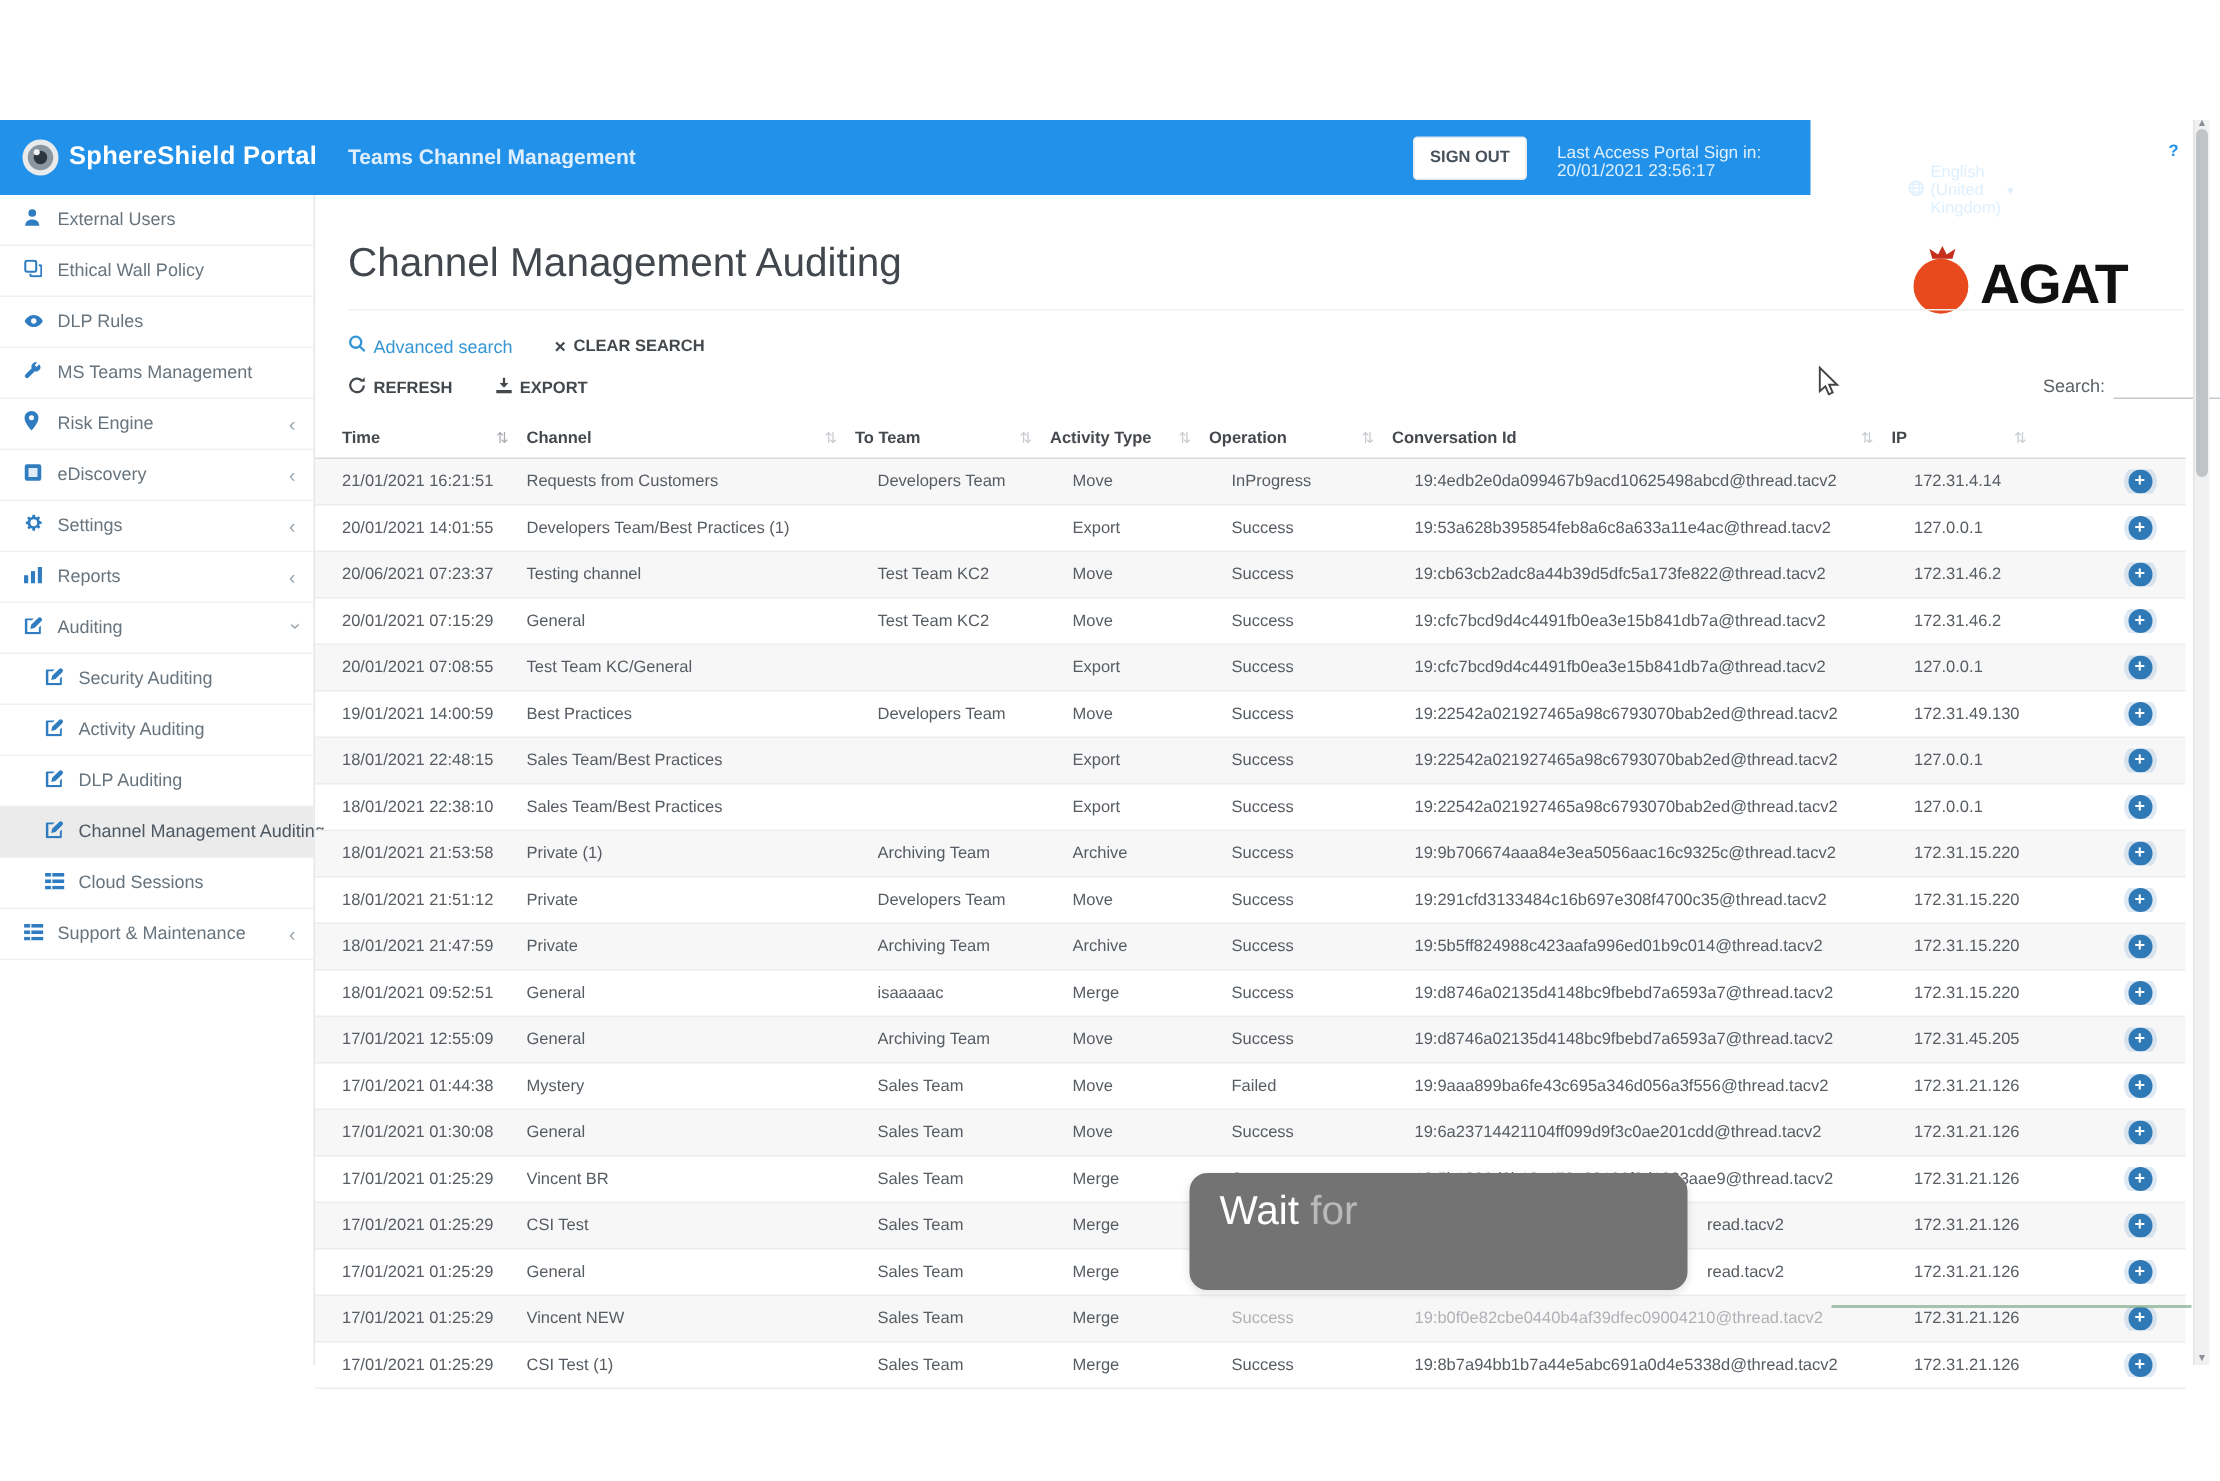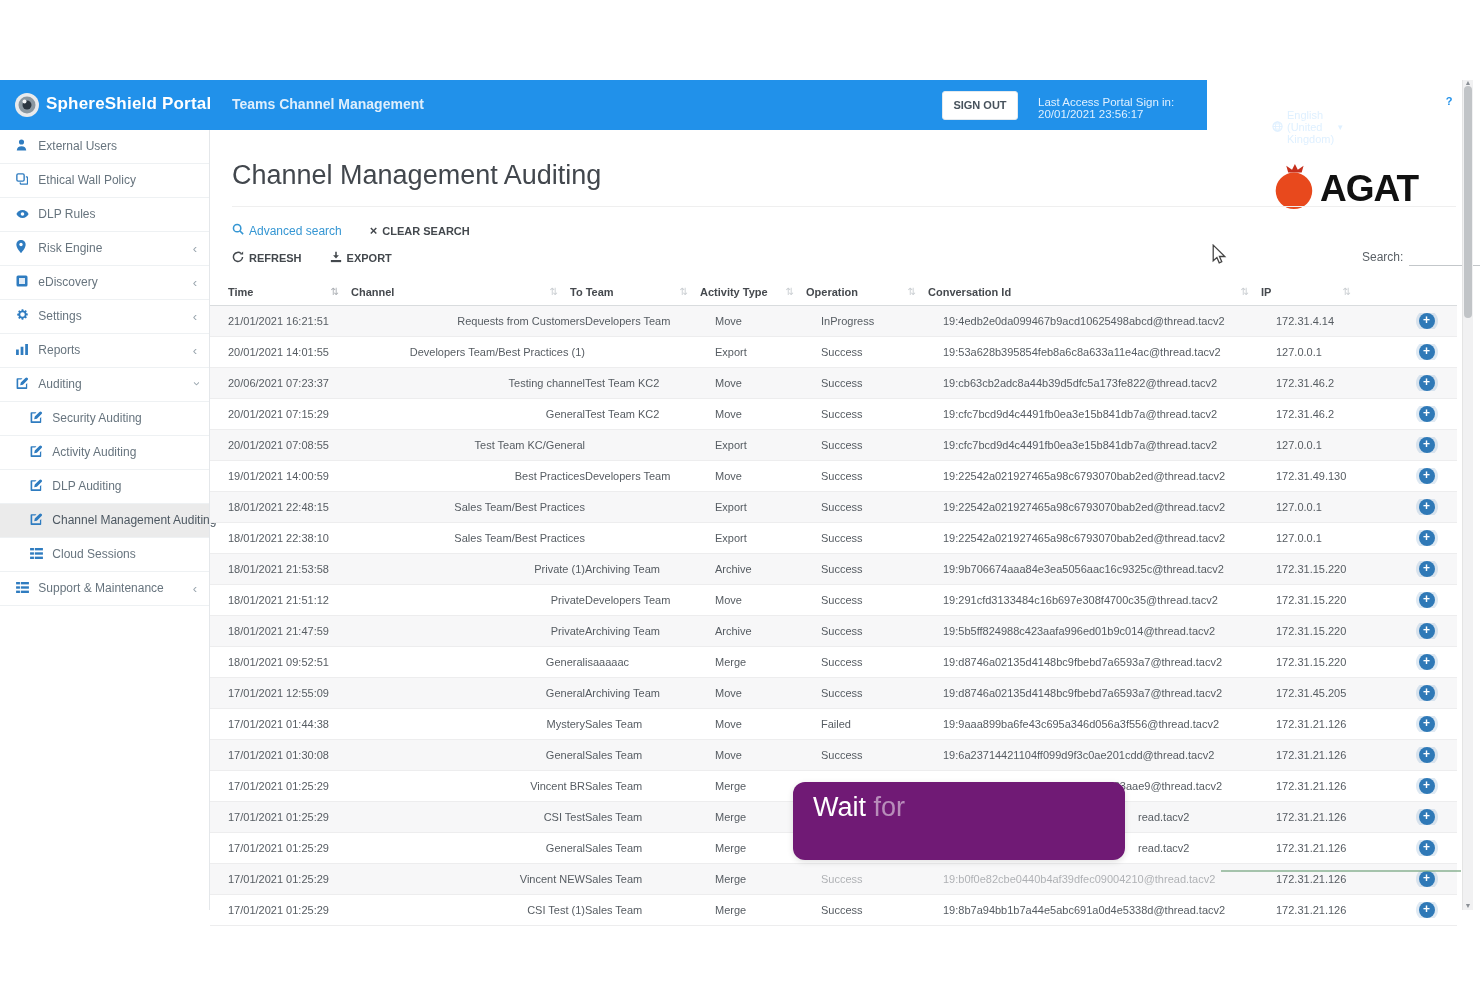--- a/index.html
+++ b/index.html
@@ -54,37 +54,37 @@
   .tbl{position:absolute;left:210px;top:278px;width:1247px;font-size:11px;color:#565c62;}
   .thead{display:flex;height:27px;align-items:center;border-bottom:1px solid #d9dcde;font-weight:bold;color:#45494e;}
   .th{display:flex;align-items:center;justify-content:space-between;padding-right:12px;box-sizing:border-box;}
   .sort-icon{color:#c9cdd1;font-size:10px;font-weight:normal;}
   .th.first .sort-icon{color:#a9adb2;}
   .th.ipcol{padding-right:30px;}
   .trow{display:flex;height:30px;align-items:center;border-bottom:1px solid #ededee;}
   #rows .trow:nth-child(odd){background:#f7f7f8;}
   .td{white-space:nowrap;overflow:hidden;box-sizing:border-box;}
   .c0{width:141px;padding-left:18px;}
-  .c1{width:234px;text-align:right;}
+  .c1{width:234px;}
   .c2{width:130px;}
   .c3{width:106px;}
   .c4{width:122px;}
   .c5{width:333px;}
   .c6{width:120px;}
   .c7{flex:1;display:flex;justify-content:center;}
   .h0{width:141px;padding-left:18px;}
   .h1{width:219px;}.h2{width:130px;}.h3{width:106px;}.h4{width:122px;}.h5{width:333px;}.h6{width:120px;}
   .h7{flex:1;}
   .plusbtn{width:16px;height:16px;border-radius:50%;background:#2f79b7;color:#fff;font-size:12px;font-weight:bold;
            text-align:center;line-height:15px;box-shadow:0 0 0 3px rgba(47,121,183,.16);cursor:default;}
   .trow.dim .c4,.trow.dim .c5{opacity:.45;}
   .trow.tail .c5{padding-left:195px;}
 
   
-  .caption{position:absolute;left:793px;top:782px;width:332px;height:78px;border-radius:12px;background:#701a75;
+  .caption{position:absolute;left:793px;top:782px;width:332px;height:78px;border-radius:12px;background:#737373;
            box-shadow:0 2px 6px rgba(0,0,0,.12);}
   .caption .cap-text{position:absolute;left:20px;top:10px;font-size:27px;color:#fff;font-weight:500;}
   .caption .cap-fade{color:rgba(255,255,255,.5);}
 
   
   .greenline{position:absolute;left:1221px;top:870px;width:240px;height:2px;background:rgba(122,168,130,.65);}
 
   
   .scrollbar{position:absolute;left:1462px;top:80px;width:10px;height:830px;background:#f1f1f2;border-left:1px solid #e4e4e4;}
   .scroll-thumb{position:absolute;left:1px;top:6px;width:8px;height:232px;background:#c1c4c7;border-radius:4px;}
@@ -156,20 +156,27 @@
   </div>
       <div class="side-item">
     <span class="s-icon"><svg width="13" height="10" viewBox="0 0 16 11">
             <path d="M8 .5C4.5 .5 1.8 3 .5 5.5 1.8 8 4.5 10.5 8 10.5s6.2-2.5 7.5-5C14.2 3 11.5 .5 8 .5z" fill="currentColor"></path>
             <circle cx="8" cy="5.5" r="2.2" fill="#fff"></circle>
           </svg></span>
     <span class="s-label">DLP Rules</span>
     
   </div>
       <div class="side-item">
+    <span class="s-icon"><svg width="12" height="12" viewBox="0 0 14 14">
+            <path d="M12.9 4.2a3.5 3.5 0 0 1-4.5 3.4l-4.9 4.9a1.7 1.7 0 0 1-2.4-2.4l4.9-4.9A3.5 3.5 0 0 1 10.4 .7L8.3 2.8l1.4 1.4 2.1-2.1c.6 .6 1 1.3 1.1 2.1z" fill="currentColor"></path>
+          </svg></span>
+    <span class="s-label">MS Teams Management</span>
+    
+  </div>
+      <div class="side-item">
     <span class="s-icon"><svg width="10" height="13" viewBox="0 0 10 14">
             <path d="M5 0C2.2 0 0 2.2 0 5c0 3.7 5 9 5 9s5-5.3 5-9C10 2.2 7.8 0 5 0z" fill="currentColor"></path>
             <circle cx="5" cy="4.8" r="1.8" fill="#fff"></circle>
           </svg></span>
     <span class="s-label">Risk Engine</span>
     <span class="s-chev">‹</span>
   </div>
       <div class="side-item">
     <span class="s-icon"><svg width="12" height="12" viewBox="0 0 12 12">
             <rect x="0.5" y="0.5" width="11" height="11" rx="1.5" fill="currentColor"></rect>

